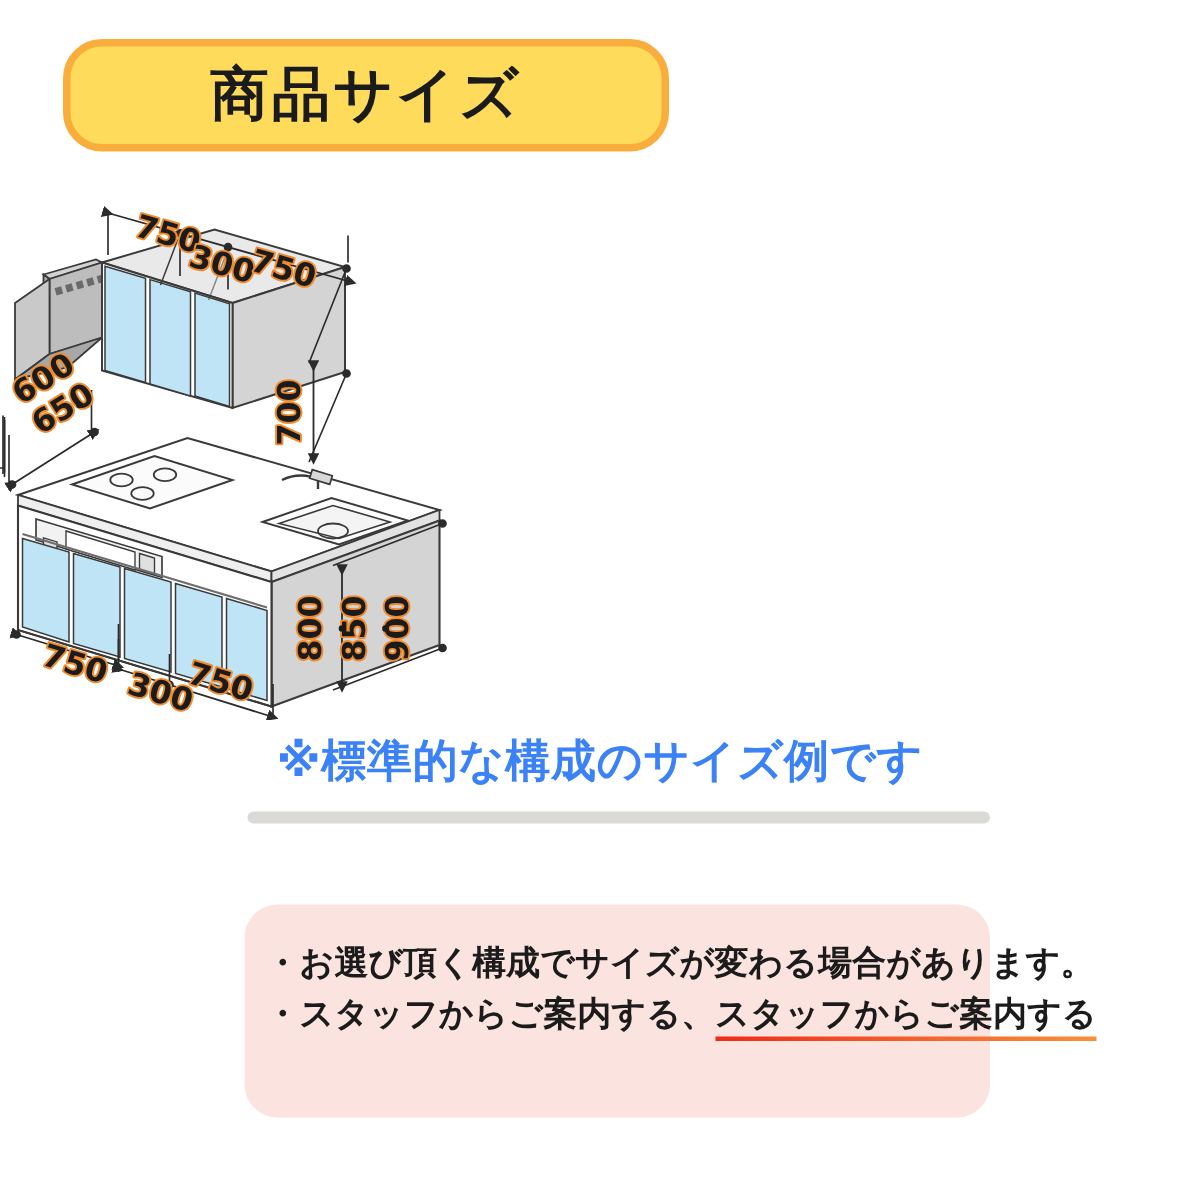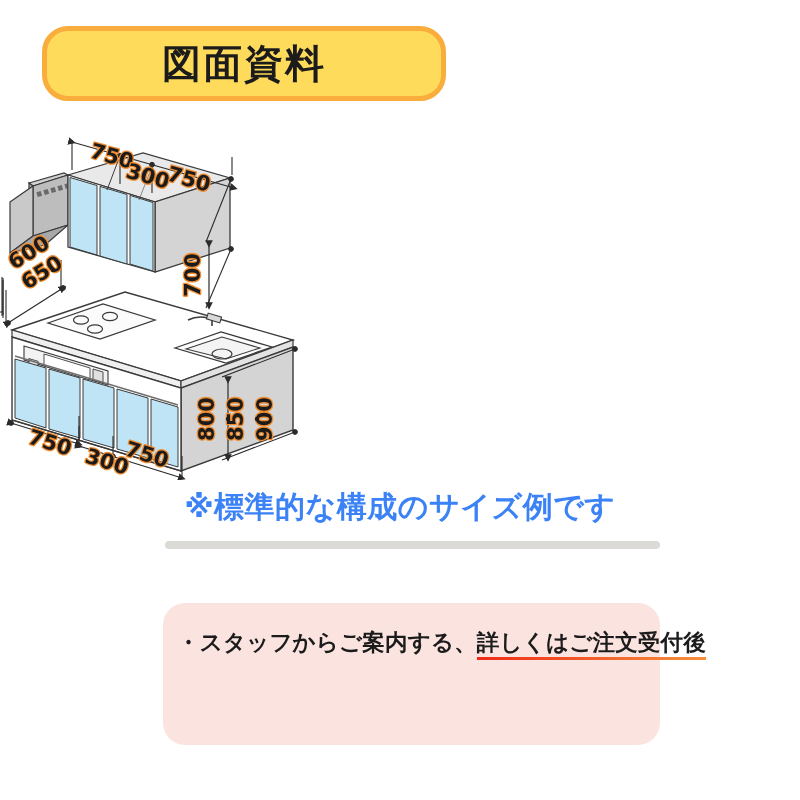--- a/index.html
+++ b/index.html
@@ -129,21 +129,21 @@
     stroke: #f08c2e;
     stroke-width: 2.6px;
     paint-order: stroke fill;
     stroke-linejoin: round;
   }
 </style>
 </head>
 <body>
 
 <div id="header-badge">
-  <div id="header-title">図面資料</div>
+  <div id="header-title">商品サイズ</div>
 </div>
 
 <div id="diagram-area">
 <svg id="kitchen-diagram" width="800" height="350" viewBox="0 0 800 350">
   <defs>
     <marker id="ar" markerWidth="7" markerHeight="7" refX="3.2" refY="3.2" orient="auto">
       <path d="M0,0 L6.4,3.2 L0,6.4 z" fill="#2b2b2b"></path>
     </marker>
     <g id="dot">
           <circle r="2.6" fill="#2b2b2b"></circle>
@@ -357,15 +357,18 @@
   </g>
 </svg>
 </div>
 
 <div id="caption-note">※標準的な構成のサイズ例です</div>
 
 <div id="divider"></div>
 
 <div id="note-box">
   <div class="note-line">
-    <span class="note-bullet">・</span><span>スタッフからご案内する、</span><span class="ul-red">詳しくはご注文受付後</span>
+    <span class="note-bullet">・</span><span>お選び頂く構成でサイズが変わる場合があります。</span>
+  </div>
+  <div class="note-line">
+    <span class="note-bullet">・</span><span>スタッフからご案内する、</span><span class="ul-red">スタッフからご案内する</span>
   </div>
 </div>
 
 </body></html>

